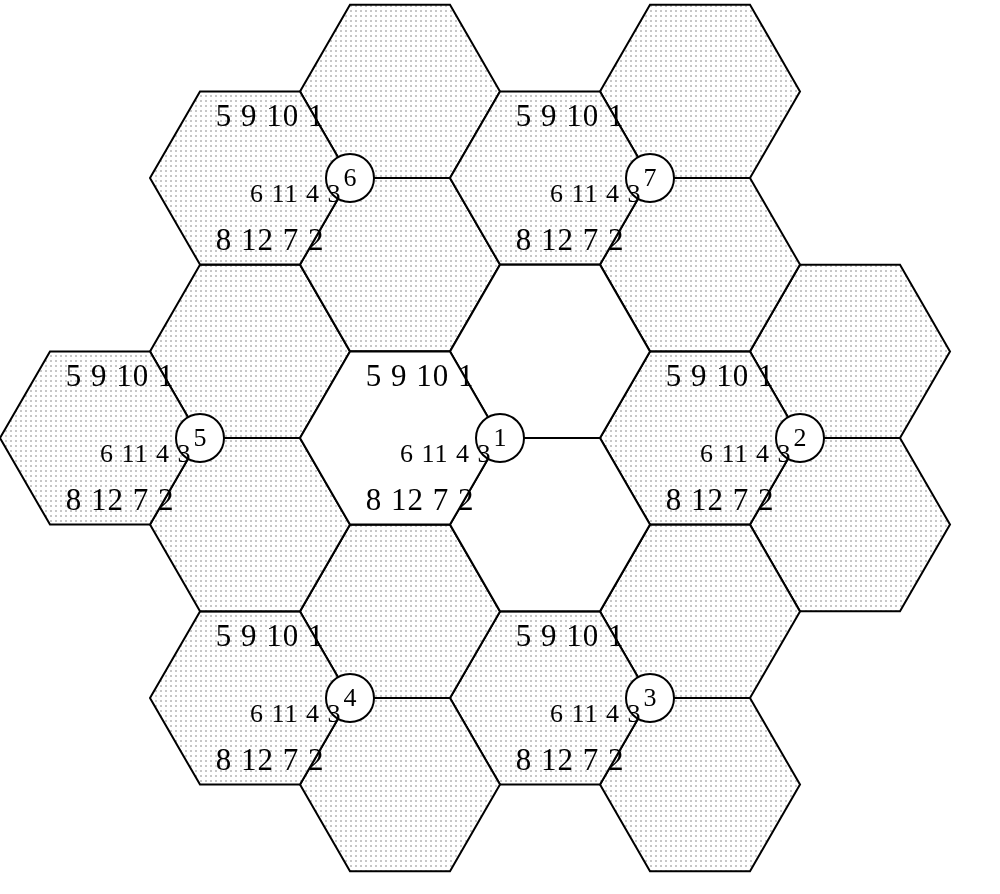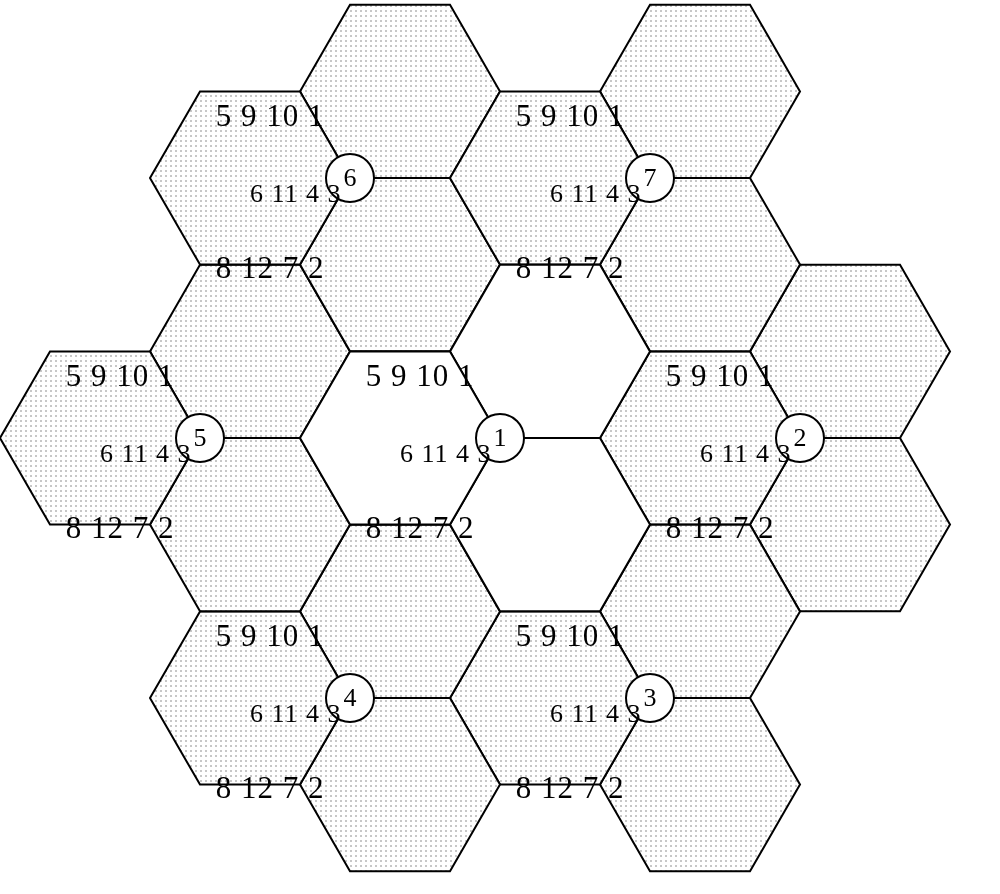--- a/index.html
+++ b/index.html
@@ -45,21 +45,21 @@
   .row {
     position: absolute;
     left: 50%;
     transform: translate(-50%, -50%);
     white-space: nowrap;
     font-size: 31px;
     letter-spacing: 1px;
     text-align: center;
   }
   .row-top    { top: -62px; }
-  .row-bottom { top:  62px; margin-top: 28px; }
+  .row-bottom { top:  62px; }
   .row-right {
     position: absolute;
     top: 16px;
     transform: translate(0, -50%);
     white-space: nowrap;
     font-size: 26px;
     letter-spacing: 1px;
   }
 </style>
 </head>

